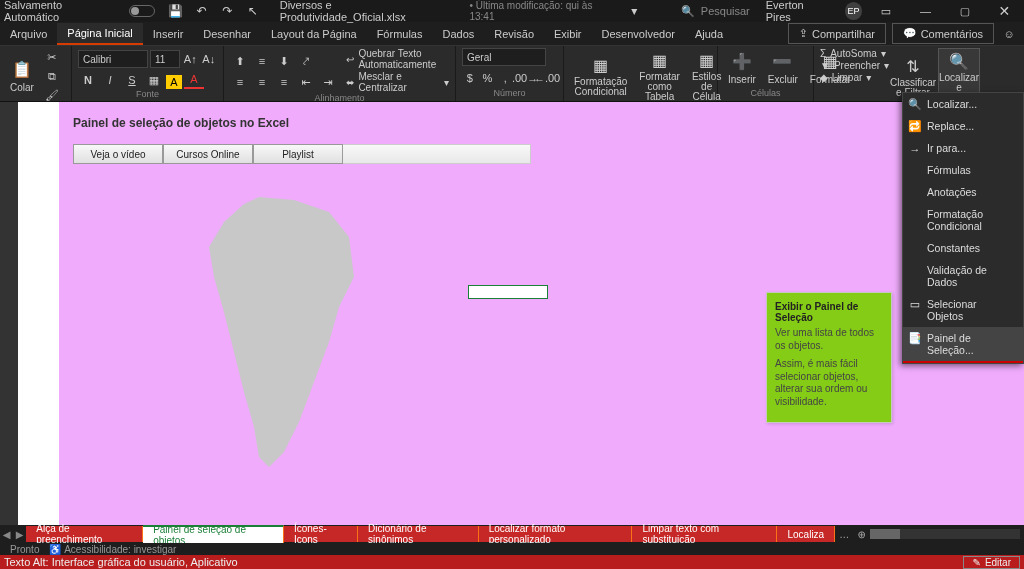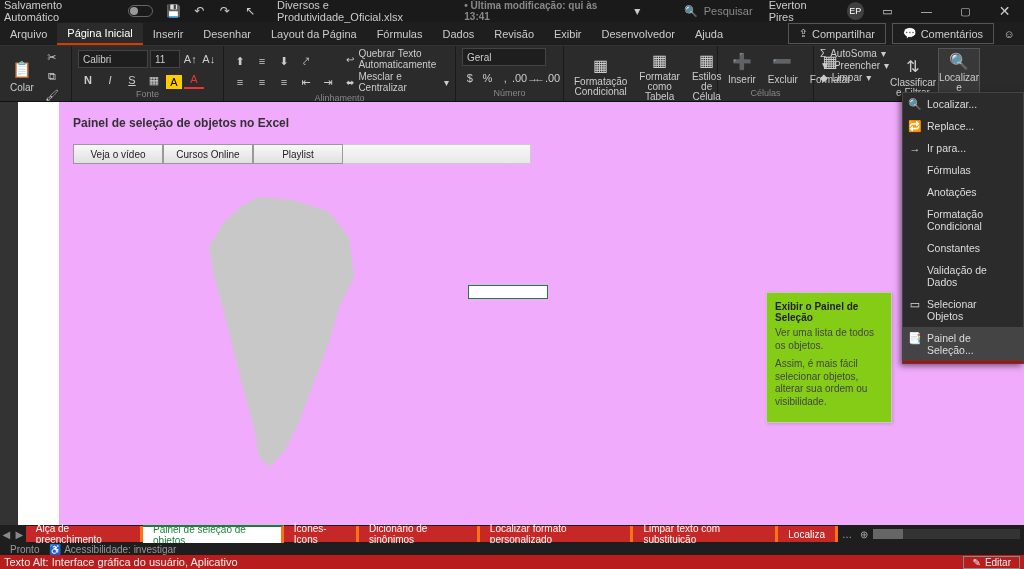--- a/index.html
+++ b/index.html
@@ -5,21 +5,21 @@
 * { margin: 0; padding: 0; box-sizing: border-box; font-family: "Segoe UI", sans-serif; }
 body { width: 1024px; height: 569px; background: #1e1e1e; overflow: hidden; position: relative; color: #ccc; font-size: 11px; }
 
 
 .titlebar { height: 22px; background: #1a1a1a; display: flex; align-items: center; padding: 0 4px; gap: 8px; }
 .titlebar .autosave { font-size: 11px; color: #ccc; }
 .titlebar .toggle { width: 26px; height: 12px; border: 1px solid #666; border-radius: 6px; position: relative; display: inline-block; margin: 0 4px; }
 .titlebar .toggle::after { content: ""; position: absolute; width: 8px; height: 8px; background: #999; border-radius: 50%; top: 1px; left: 1px; }
 .titlebar .icon-btn { width: 18px; height: 18px; display: flex; align-items: center; justify-content: center; color: #ccc; font-size: 12px; }
 .titlebar .filename { font-size: 11px; color: #ccc; margin-left: 10px; }
-.titlebar .modified { color: #888; font-size: 10px; margin-left: 4px; font-weight: bold; }
+.titlebar .modified { color: #888; font-size: 10px; margin-left: 4px; }
 .titlebar .search-box { display: flex; align-items: center; gap: 6px; margin-left: 30px; color: #888; font-size: 11px; }
 .titlebar .spacer { flex: 1; }
 .titlebar .user { font-size: 11px; color: #ccc; margin-right: 6px; }
 .titlebar .avatar { width: 18px; height: 18px; border-radius: 50%; background: #404040; display: flex; align-items: center; justify-content: center; font-size: 9px; color: #fff; }
 .titlebar .winbtn { width: 32px; height: 20px; display: flex; align-items: center; justify-content: center; color: #ccc; font-size: 11px; }
 .titlebar .winbtn.close { font-size: 14px; }
 
 
 .menubar { height: 24px; background: #1e1e1e; display: flex; align-items: center; border-bottom: 1px solid #333; }
 .menubar .tab { padding: 4px 10px; font-size: 11px; color: #ccc; cursor: pointer; }
@@ -64,21 +64,21 @@
 
 .dropdown { position: absolute; right: 0; top: 92px; width: 122px; background: #2b2b2b; border: 1px solid #444; z-index: 50; box-shadow: -2px 2px 6px rgba(0,0,0,0.5); }
 .dropdown .item { padding: 5px 10px 5px 24px; font-size: 10.5px; color: #ddd; position: relative; cursor: pointer; }
 .dropdown .item.hl { background: #444; }
 .dropdown .item .mi { position: absolute; left: 5px; top: 4px; width: 14px; height: 14px; font-size: 11px; display: flex; align-items: center; justify-content: center; }
 .dropdown .redline { height: 2px; background: #c00; }
 
 
 .sheettabs { position: absolute; left: 0; right: 0; bottom: 26px; height: 18px; background: #1e1e1e; display: flex; align-items: center; font-size: 10px; }
 .sheettabs .nav { width: 14px; text-align: center; color: #888; }
-.sheettabs .stab { padding: 2px 10px; background: #c62828; color: #fff; border-right: 3px solid #f97316; height: 16px; display: flex; align-items: center; }
+.sheettabs .stab { padding: 2px 10px; background: #c62828; color: #fff; border-right: 1px solid #f97316; height: 16px; display: flex; align-items: center; }
 .sheettabs .stab.active { background: #fff; color: #1a7f37; border-top: 2px solid #1a7f37; height: 18px; }
 .sheettabs .add { width: 18px; text-align: center; color: #aaa; }
 .sheettabs .spacer { flex: 1; }
 .sheettabs .scroll-track { width: 160px; height: 10px; background: #333; position: relative; margin-right: 4px; }
 .sheettabs .scroll-thumb { position: absolute; left:0; width: 30px; height: 10px; background: #666; }
 
 
 .statusbar { position: absolute; left: 0; right: 0; bottom: 14px; height: 12px; background: #1e1e1e; display: flex; align-items: center; padding: 0 10px; gap: 10px; font-size: 10px; color: #999; }
 
 

